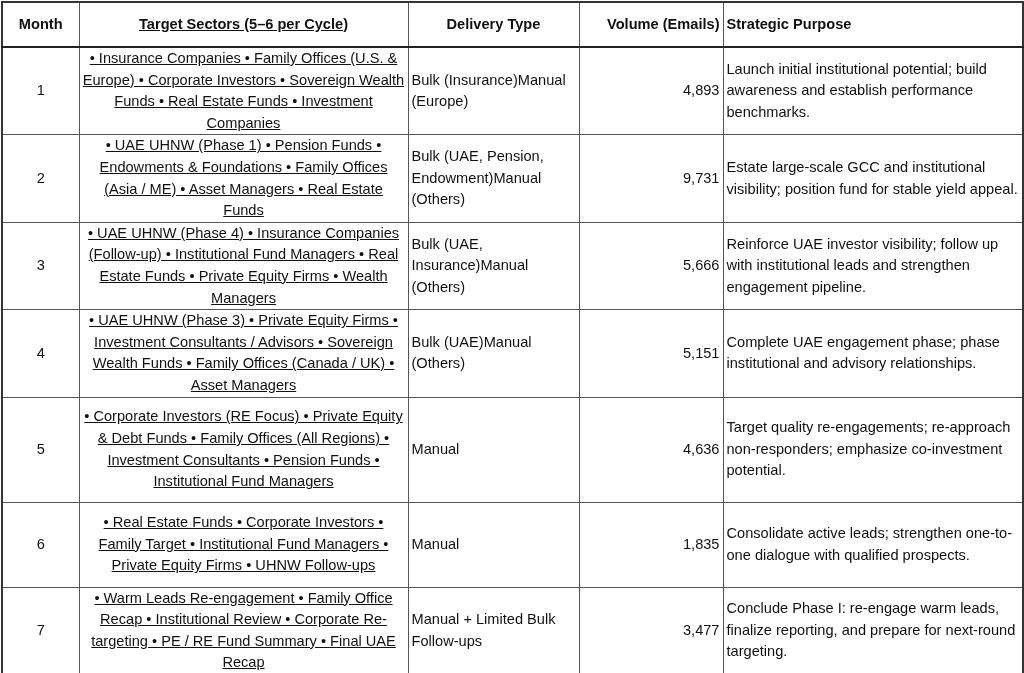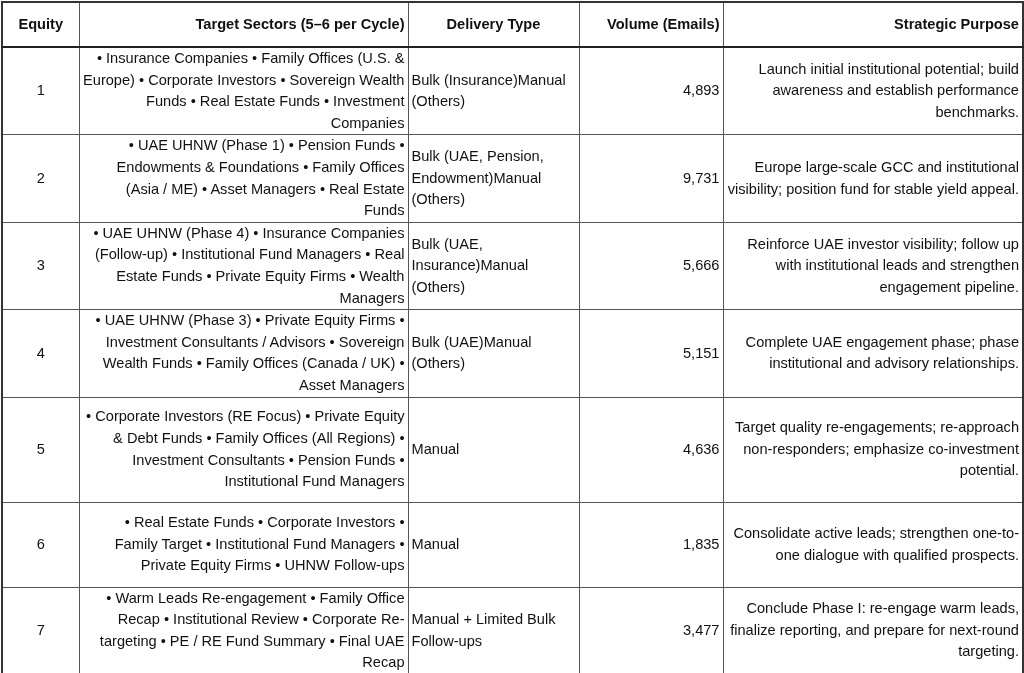--- a/index.html
+++ b/index.html
@@ -2,63 +2,63 @@
 <html><head>
 <meta charset="utf-8">
 <style>
   html, body { margin:0; padding:0; background:#ffffff; }
   body { width:1024px; height:673px; overflow:hidden; font-family:"Liberation Sans", sans-serif; color:#111; }
   table.plan { border-collapse:collapse; position:absolute; left:1px; top:1px; width:1021px; table-layout:fixed; }
   table.plan th, table.plan td { border:1px solid #555; padding:0 3px; font-size:14.6px; line-height:21.6px; vertical-align:middle; }
   table.plan thead th { border-bottom:2px solid #222; font-weight:bold; height:43px; }
   table.plan { border:2px solid #333; }
   th.c-month, td.c-month { text-align:center; }
-  th.c-sectors, td.c-sectors { text-align:right; }
+  th.c-sectors, td.c-sectors { text-align:center;text-decoration:underline; }
   th.c-delivery, td.c-delivery { }
   th.c-volume, td.c-volume { text-align:right; }
-  th.c-purpose, td.c-purpose { text-align:right; }
+  th.c-purpose, td.c-purpose { text-align:left; }
   th.c-volume { line-height:20px; }
   tbody tr td { border-top:2px solid #333; }
   .r1 td { height:84px; } .r2 td { height:84px; } .r3 td { height:84px; }
   .r4 td { height:84px; } .r5 td { height:104px; } .r6 td { height:84px; } .r7 td { height:84px; }
 </style>
 </head>
 <body>
 
 <table class="plan">
   <colgroup>
     <col style="width:77px">
     <col style="width:329px">
     <col style="width:171px">
     <col style="width:144px">
     <col style="width:300px">
   </colgroup>
   <thead>
     <tr>
-      <th class="c-month">Equity</th>
+      <th class="c-month">Month</th>
       <th class="c-sectors">Target Sectors (5–6 per Cycle)</th>
       <th class="c-delivery">Delivery Type</th>
       <th class="c-volume">Volume (Emails)</th>
       <th class="c-purpose">Strategic Purpose</th>
     </tr>
   </thead>
   <tbody>
     <tr class="r1">
       <td class="c-month">1</td>
       <td class="c-sectors">• Insurance Companies • Family Offices (U.S. &amp; Europe) • Corporate Investors • Sovereign Wealth Funds • Real Estate Funds • Investment Companies</td>
-      <td class="c-delivery">Bulk (Insurance)Manual (Others)</td>
+      <td class="c-delivery">Bulk (Insurance)Manual (Europe)</td>
       <td class="c-volume">4,893</td>
       <td class="c-purpose">Launch initial institutional potential; build awareness and establish performance benchmarks.</td>
     </tr>
     <tr class="r2">
       <td class="c-month">2</td>
       <td class="c-sectors">• UAE UHNW (Phase 1) • Pension Funds • Endowments &amp; Foundations • Family Offices (Asia / ME) • Asset Managers • Real Estate Funds</td>
       <td class="c-delivery">Bulk (UAE, Pension, Endowment)Manual (Others)</td>
       <td class="c-volume">9,731</td>
-      <td class="c-purpose">Europe large-scale GCC and institutional visibility; position fund for stable yield appeal.</td>
+      <td class="c-purpose">Estate large-scale GCC and institutional visibility; position fund for stable yield appeal.</td>
     </tr>
     <tr class="r3">
       <td class="c-month">3</td>
       <td class="c-sectors">• UAE UHNW (Phase 4) • Insurance Companies (Follow-up) • Institutional Fund Managers • Real Estate Funds • Private Equity Firms • Wealth Managers</td>
       <td class="c-delivery">Bulk (UAE, Insurance)Manual (Others)</td>
       <td class="c-volume">5,666</td>
       <td class="c-purpose">Reinforce UAE investor visibility; follow up with institutional leads and strengthen engagement pipeline.</td>
     </tr>
     <tr class="r4">
       <td class="c-month">4</td>

